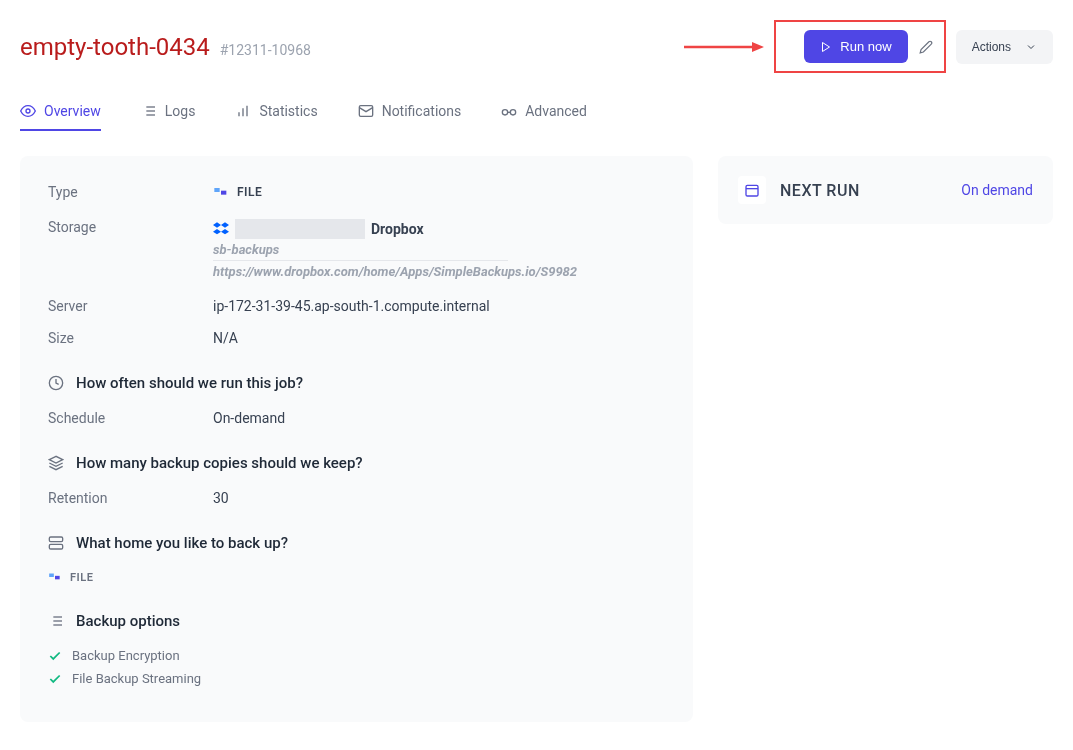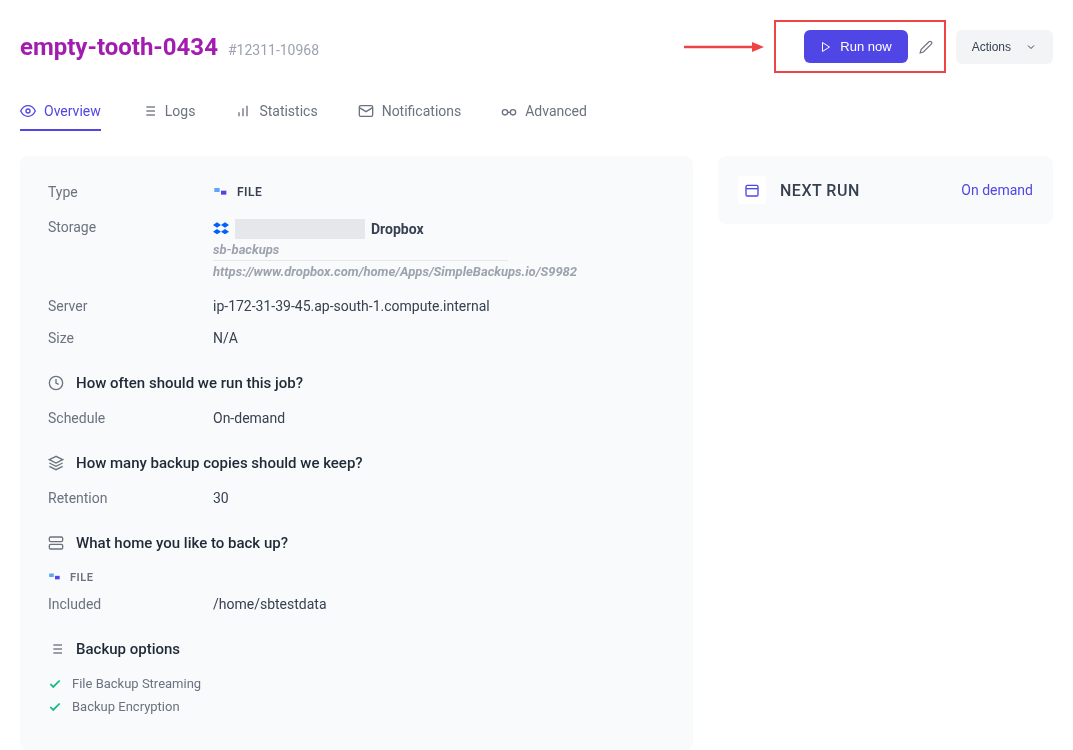--- a/index.html
+++ b/index.html
@@ -18,22 +18,22 @@
   align-items: center;
   margin-bottom: 30px;
 }
 .title-group {
   display: flex;
   align-items: baseline;
   gap: 10px;
 }
 .title {
   font-size: 24px;
-  font-weight: 700;
-  color: #a21caf;
+  font-weight: 400;
+  color: #b91c1c;
 }
 .title-id {
   font-size: 14px;
   color: #9ca3af;
   font-weight: 400;
 }
 .header-actions {
   display: flex;
   align-items: center;
   gap: 10px;
@@ -386,47 +386,43 @@
         </svg>
       <span>What home you like to back up?</span>
     </div>
     <div class="file-label-mini">
       <svg width="14" height="14" viewBox="0 0 24 24" fill="none">
           <rect x="2" y="6" width="8" height="6" fill="#60a5fa"></rect>
           <rect x="12" y="10" width="8" height="6" fill="#4f46e5"></rect>
         </svg>
       <span>FILE</span>
     </div>
-    <div class="row">
-      <div class="row-label">Included</div>
-      <div class="row-value">/home/sbtestdata</div>
-    </div>
 
     <div class="section-header">
       <svg viewBox="0 0 24 24" fill="none" stroke="currentColor" stroke-width="2">
           <line x1="8" y1="6" x2="21" y2="6"></line>
           <line x1="8" y1="12" x2="21" y2="12"></line>
           <line x1="8" y1="18" x2="21" y2="18"></line>
           <line x1="3" y1="6" x2="3.01" y2="6"></line>
           <line x1="3" y1="12" x2="3.01" y2="12"></line>
           <line x1="3" y1="18" x2="3.01" y2="18"></line>
         </svg>
       <span>Backup options</span>
     </div>
     <div class="option-item">
       <svg class="check" viewBox="0 0 24 24" fill="none" stroke="currentColor" stroke-width="3">
           <polyline points="20,6 9,17 4,12"></polyline>
         </svg>
-      <span>File Backup Streaming</span>
+      <span>Backup Encryption</span>
     </div>
     <div class="option-item">
       <svg class="check" viewBox="0 0 24 24" fill="none" stroke="currentColor" stroke-width="3">
           <polyline points="20,6 9,17 4,12"></polyline>
         </svg>
-      <span>Backup Encryption</span>
+      <span>File Backup Streaming</span>
     </div>
 
   </div>
 
   <div class="side-panel">
     <div class="next-run-card">
       <div class="next-run-icon">
         <svg width="16" height="16" viewBox="0 0 24 24" fill="none" stroke="#4f46e5" stroke-width="2">
             <rect x="3" y="5" width="18" height="16" rx="2"></rect>
             <line x1="3" y1="10" x2="21" y2="10"></line>

